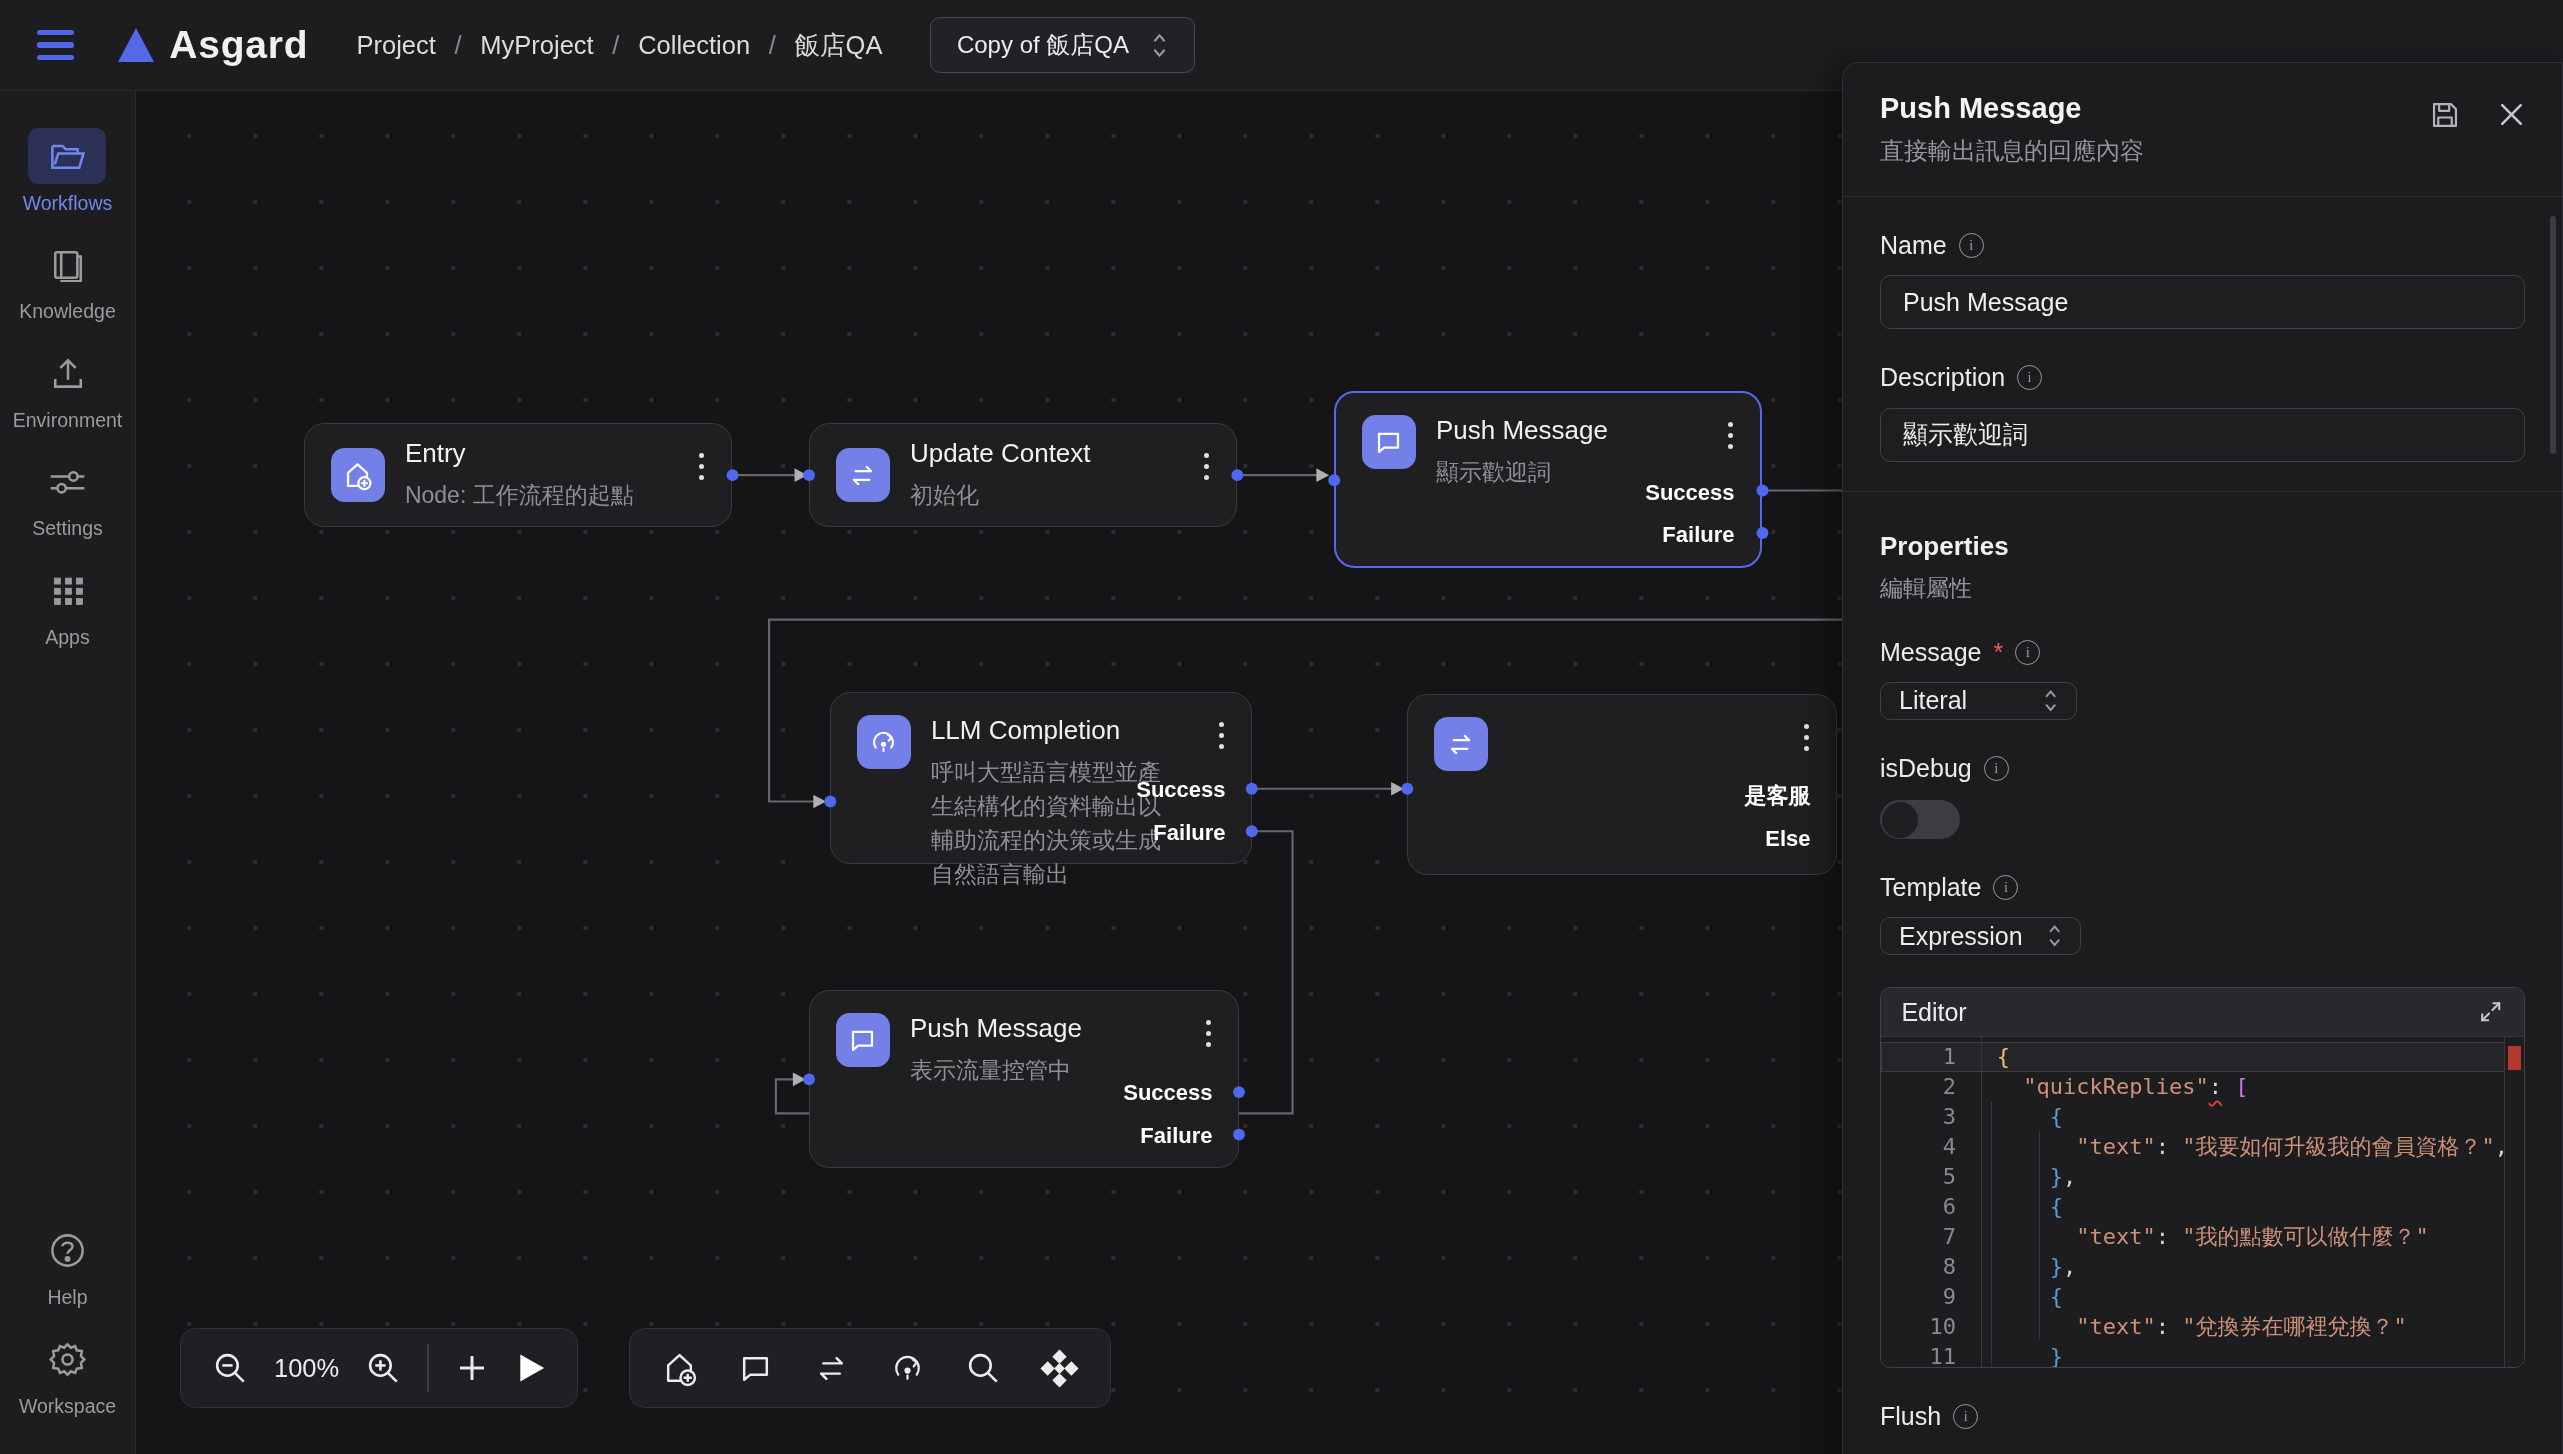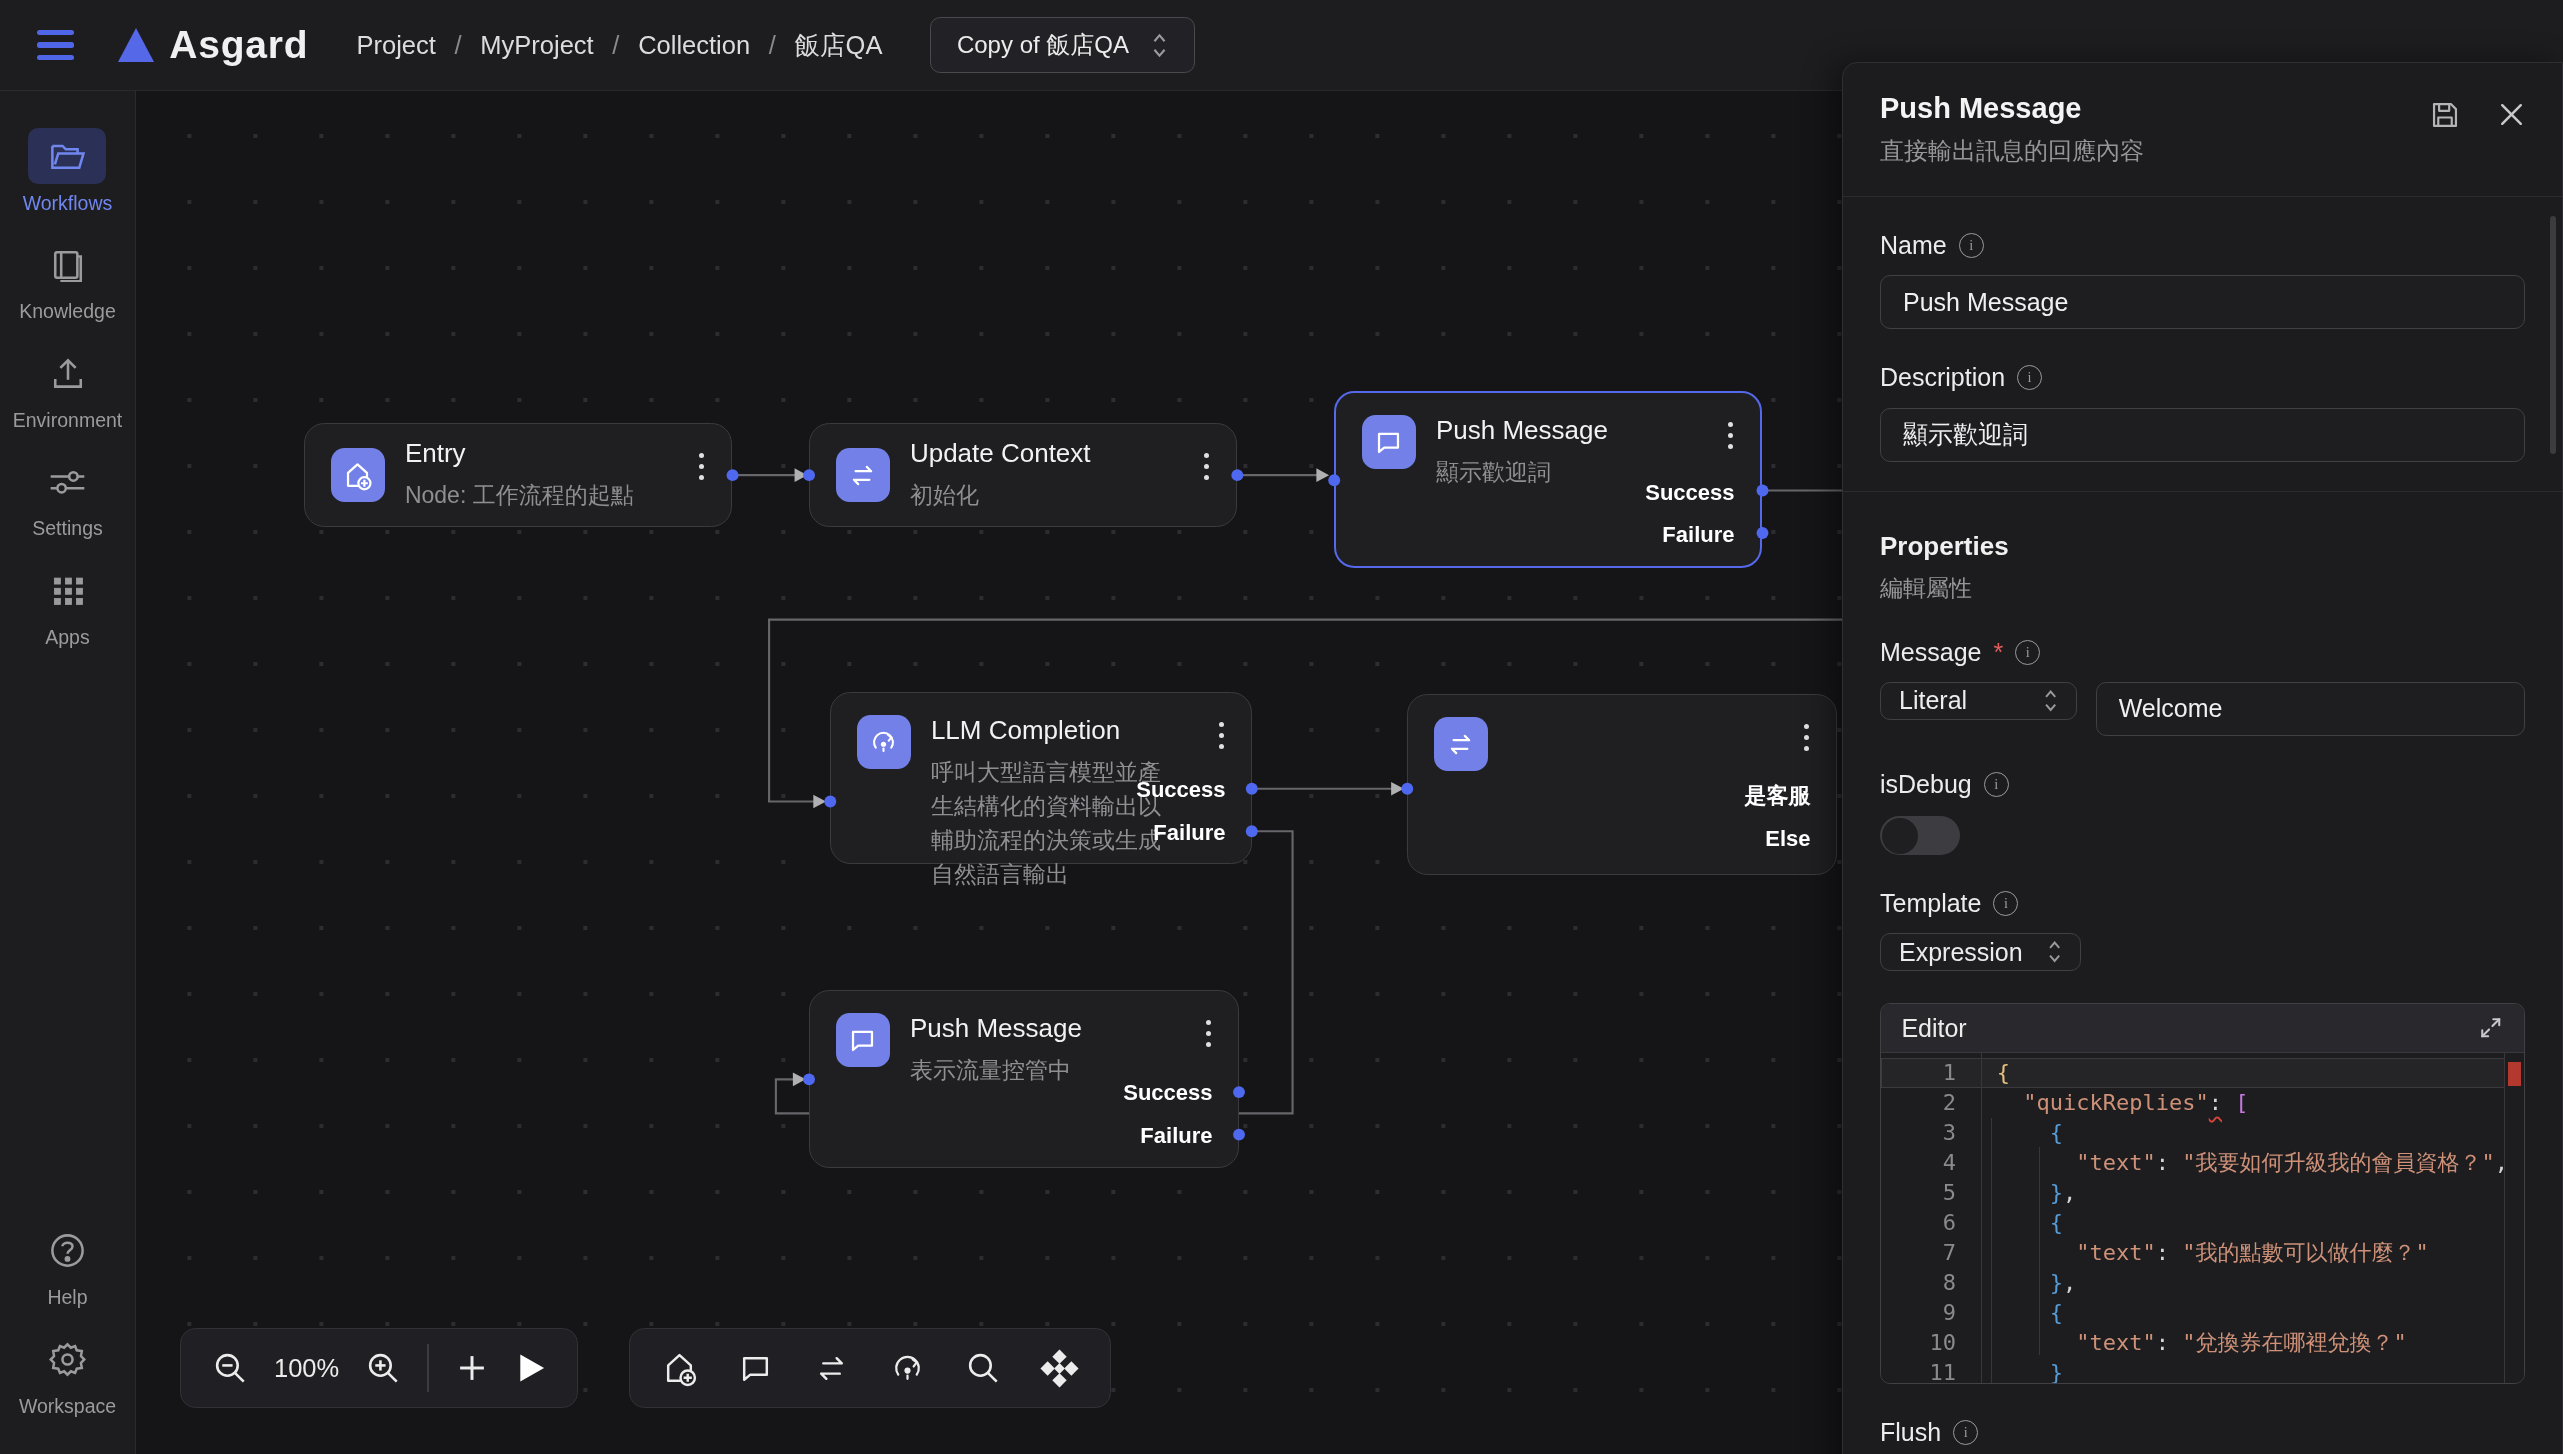--- a/index.html
+++ b/index.html
@@ -483,21 +483,20 @@
     <span class="info-dot">i</span>
   </div>
   <div class="fld-row">
     <div class="select sel-msgtype">
       <span>Literal</span>
       <svg width="15.3" height="25.5" viewBox="0 0 20 32">
         <polyline points="4,11 10,4 16,11" fill="none" stroke="#9a9a9e" stroke-width="2.5"></polyline>
         <polyline points="4,21 10,28 16,21" fill="none" stroke="#9a9a9e" stroke-width="2.5"></polyline>
       </svg>
     </div>
-    <div class="tb-input">Welcome</div>
   </div>
 
   <div class="fld-label">
     <span>isDebug</span>
     <span class="info-dot">i</span>
   </div>
   <div class="toggle">
       <div class="knob"></div>
     </div>
 

